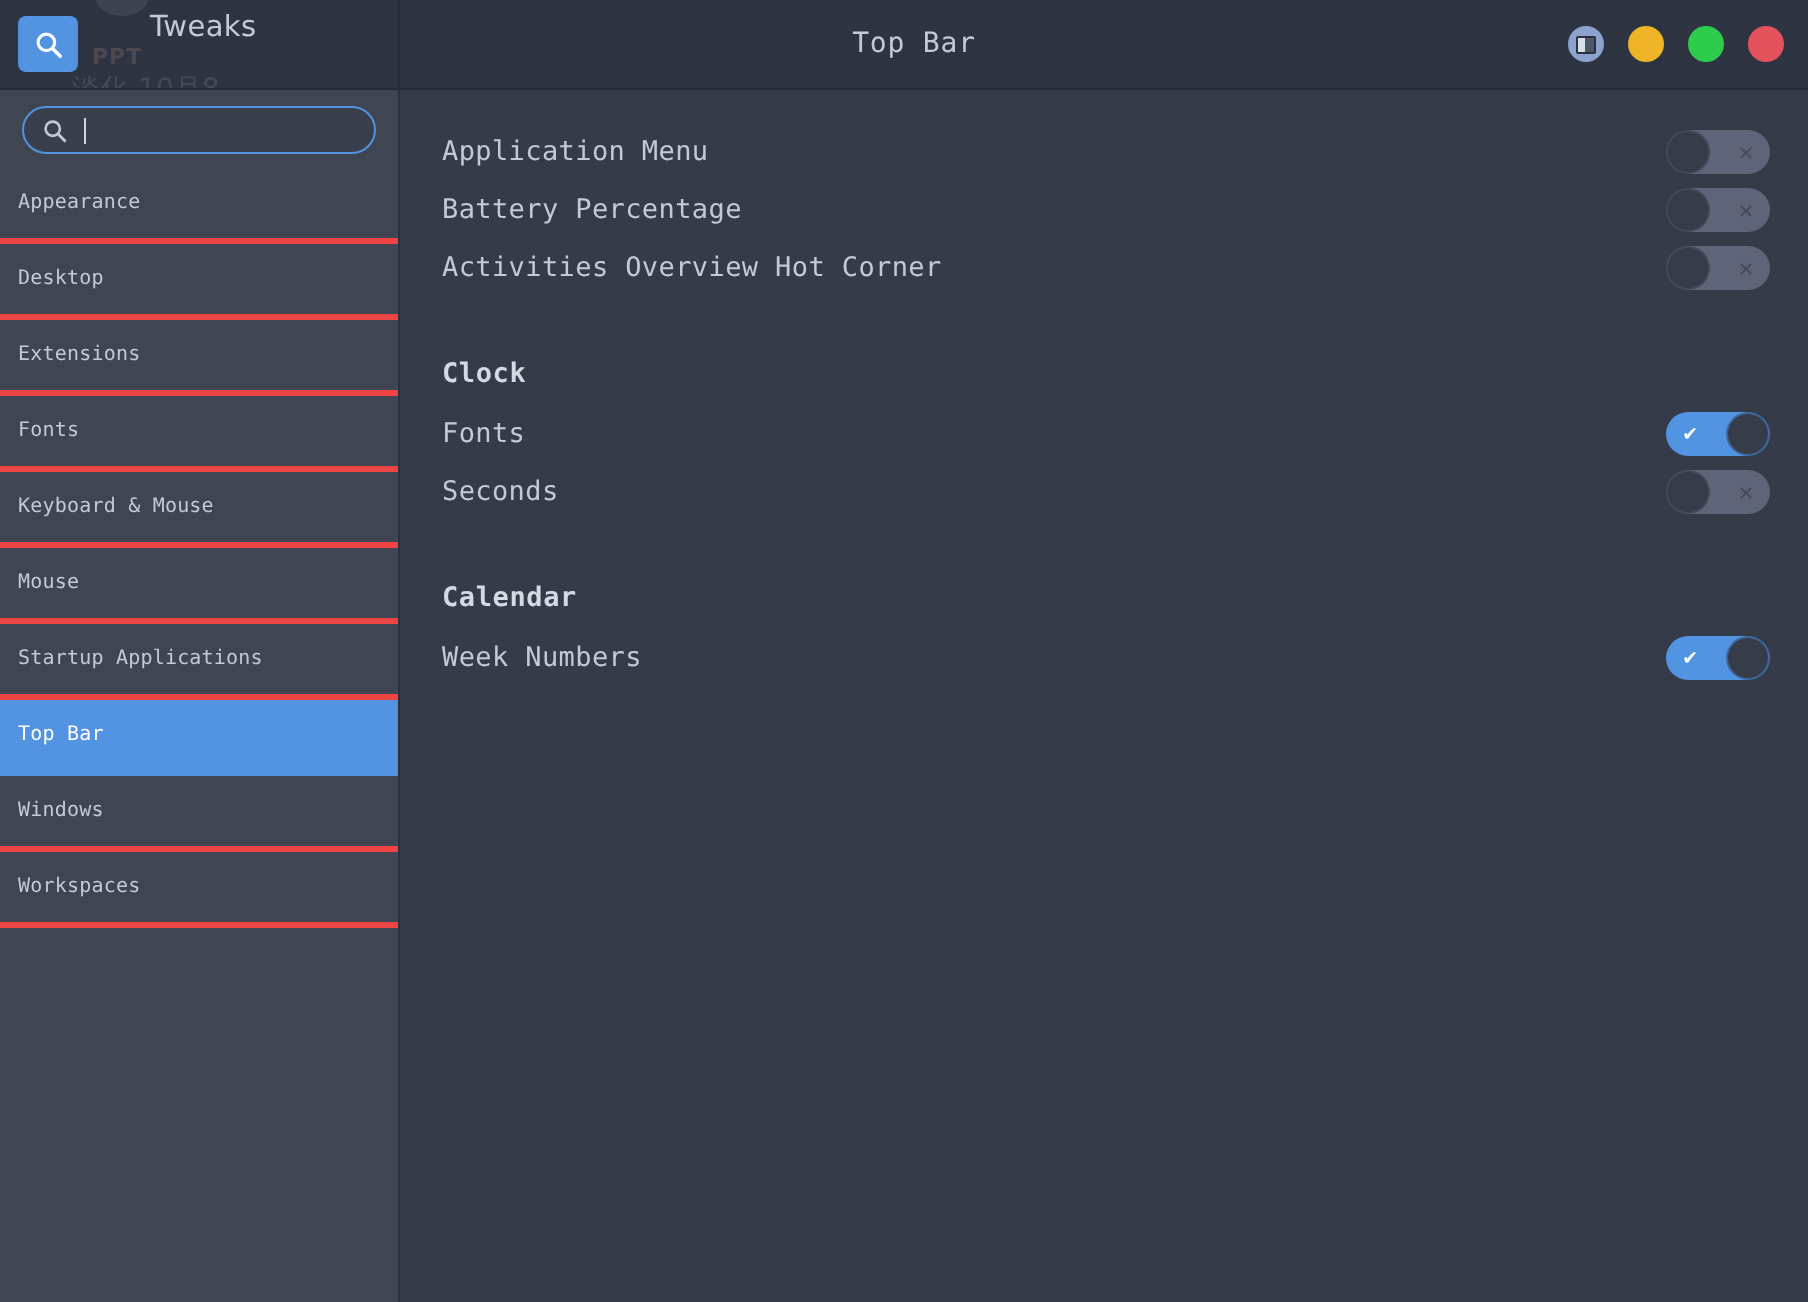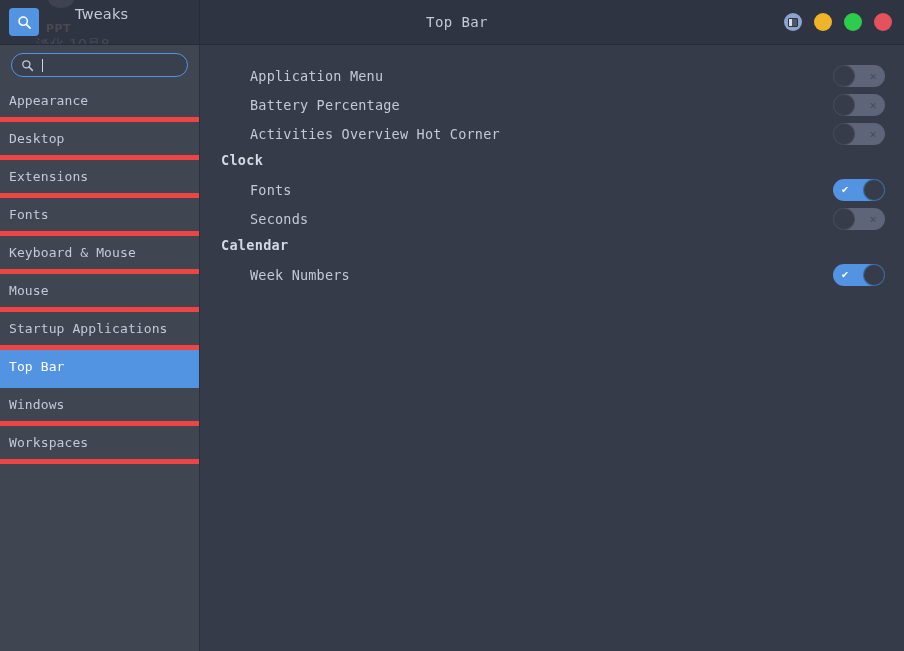--- a/index.html
+++ b/index.html
@@ -216,23 +216,23 @@
 
   .sidebar-list {
     flex: 1;
     overflow: hidden;
   }
   .sb-item {
     height: 38px;
     display: flex;
     align-items: center;
     padding-left: 9px;
-    font-size: 13px;
+    font-size: 10px;
     color: #c3c9d6;
-    border-bottom: 5px solid #ef4444;
+    border-bottom: 3px solid #ef4444;
     box-sizing: border-box;
     cursor: pointer;
     letter-spacing: 0.1px;
     white-space: nowrap;
   }
   .sb-item.selected {
     background: #5294e2;
     color: #ffffff;
     border-bottom-color: #5294e2;
   }
@@ -243,34 +243,33 @@
     background: #363b4a;
     padding: 16px 16px 0 21px;
     box-sizing: border-box;
     overflow: hidden;
   }
   .pref-row {
     display: flex;
     align-items: center;
     justify-content: space-between;
     height: 29px;
-    margin-left: 29px;
   }
   .pref-label {
     font-size: 13.5px;
     color: #c3c9d6;
     letter-spacing: 0.2px;
     white-space: nowrap;
   }
   .section-title {
     font-size: 13.5px;
     font-weight: bold;
     color: #d4d9e3;
     letter-spacing: 0.3px;
-    margin-top: 1px;
+    margin-top: 28px;
     margin-bottom: 4px;
     height: 22px;
     display: flex;
     align-items: center;
   }
 
   
   .switch {
     position: relative;
     width: 52px;

